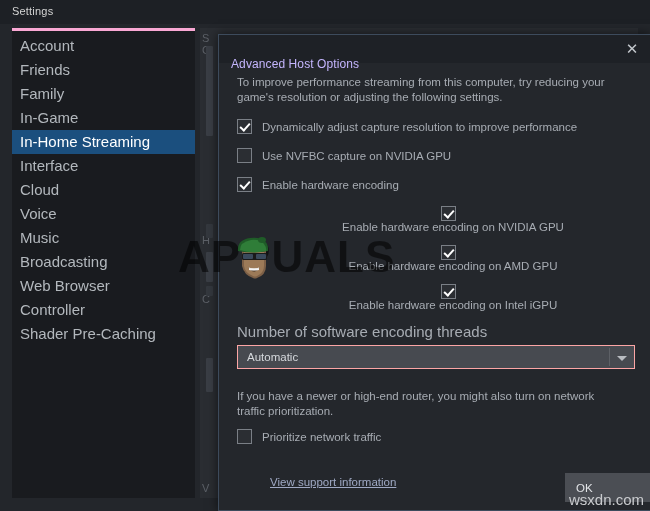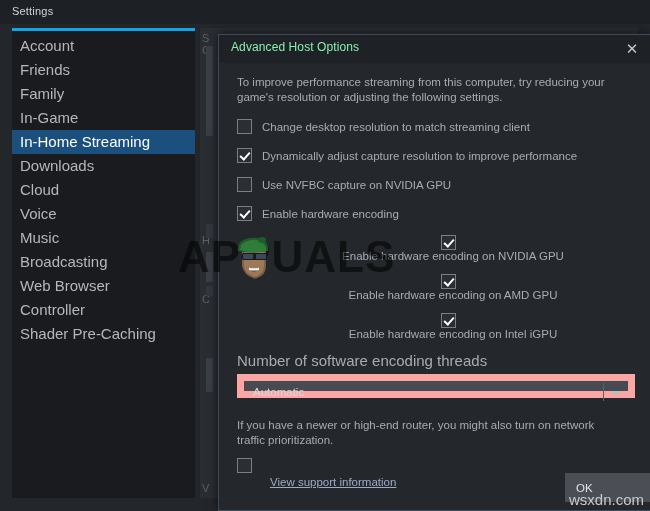--- a/index.html
+++ b/index.html
@@ -39,21 +39,21 @@
     color: #d4d4d4;
     letter-spacing: 0.2px;
   }
 
   
   .sidebar-wrap {
     position: absolute;
     left: 12px; top: 28px;
     width: 183px; height: 470px;
     background: #191b1f;
-    border-top: 3px solid #0ea5e9;
+    border-top: 3px solid #f9a8d4;
     box-sizing: border-box;
   }
   .sidebar-list {
     position: absolute;
     left: 0; top: 3px;
     width: 183px;
   }
   .side-item {
     height: 24px;
     line-height: 24px;
@@ -101,23 +101,23 @@
     box-sizing: border-box;
     box-shadow: 0 0 10px rgba(0,0,0,0.6);
   }
   .dlg-titlebar {
     position: relative;
     height: 28px;
     background: #1e2126;
   }
   .dlg-title {
     position: absolute;
-    left: 12px; top: 5px;
+    left: 12px; top: 22px;
     font-size: 12px;
-    color: #86efac;
+    color: #c4b5fd;
     letter-spacing: 0.1px;
   }
   .dlg-close {
     position: absolute;
     right: 8px; top: 4px;
     width: 20px; height: 20px;
     color: #c3c7cc;
     font-size: 15px;
     line-height: 20px;
     text-align: center;
@@ -170,21 +170,21 @@
 
   .field-label {
     font-size: 15px;
     color: #a7acb3;
     margin: 4px 0 5px 0;
   }
   .select {
     position: relative;
     width: 398px; height: 24px;
     background: #474a50;
-    border: 7px solid #fca5a5;
+    border: 1px solid #fca5a5;
     box-sizing: border-box;
     cursor: pointer;
   }
   .select-value {
     position: absolute;
     left: 9px; top: 5px;
     font-size: 11.5px;
     color: #d6d9dd;
   }
   .select-divider {
@@ -271,21 +271,21 @@
       <div class="settings-title">Settings</div>
     </div>
 
     <div class="sidebar-wrap">
       <div class="sidebar-list" id="sidebar-list">
           <div class="side-item">Account</div>
           <div class="side-item">Friends</div>
           <div class="side-item">Family</div>
           <div class="side-item">In-Game</div>
           <div class="side-item selected">In-Home Streaming</div>
-          <div class="side-item">Downloads</div>
+          <div class="side-item">Interface</div>
           <div class="side-item">Cloud</div>
           <div class="side-item">Voice</div>
           <div class="side-item">Music</div>
           <div class="side-item">Broadcasting</div>
           <div class="side-item">Web Browser</div>
           <div class="side-item">Controller</div>
           <div class="side-item">Shader Pre-Caching</div>
         </div>
     </div>
 
@@ -310,24 +310,20 @@
       <div class="dlg-title">Advanced Host Options</div>
       <div class="dlg-close">✕</div>
     </div>
 
     <div class="dlg-body">
 
       <p class="intro">To improve performance streaming from this computer, try reducing your game's resolution or adjusting the following settings.</p>
 
       <div id="options-list">
           <div class="row">
-            <div class="cbx"></div>
-            <div class="cbx-label">Change desktop resolution to match streaming client</div>
-          </div>
-          <div class="row">
             <div class="cbx checked"></div>
             <div class="cbx-label">Dynamically adjust capture resolution to improve performance</div>
           </div>
           <div class="row">
             <div class="cbx"></div>
             <div class="cbx-label">Use NVFBC capture on NVIDIA GPU</div>
           </div>
           <div class="row">
             <div class="cbx checked"></div>
             <div class="cbx-label">Enable hardware encoding</div>
@@ -350,20 +346,21 @@
       <div class="select">
         <div class="select-value">Automatic</div>
         <div class="select-divider"></div>
         <div class="select-arrow"></div>
       </div>
 
       <p class="note">If you have a newer or high-end router, you might also turn on network traffic prioritization.</p>
 
       <div class="row">
         <div class="cbx" id="cbx-prioritize"></div>
+        <div class="cbx-label">Prioritize network traffic</div>
       </div>
 
     </div>
 
     <div class="support-link">View support information</div>
     <button class="ok-button">OK</button>
   </div>
 
   <div class="wm-appuals">APPUALS</div>
 

